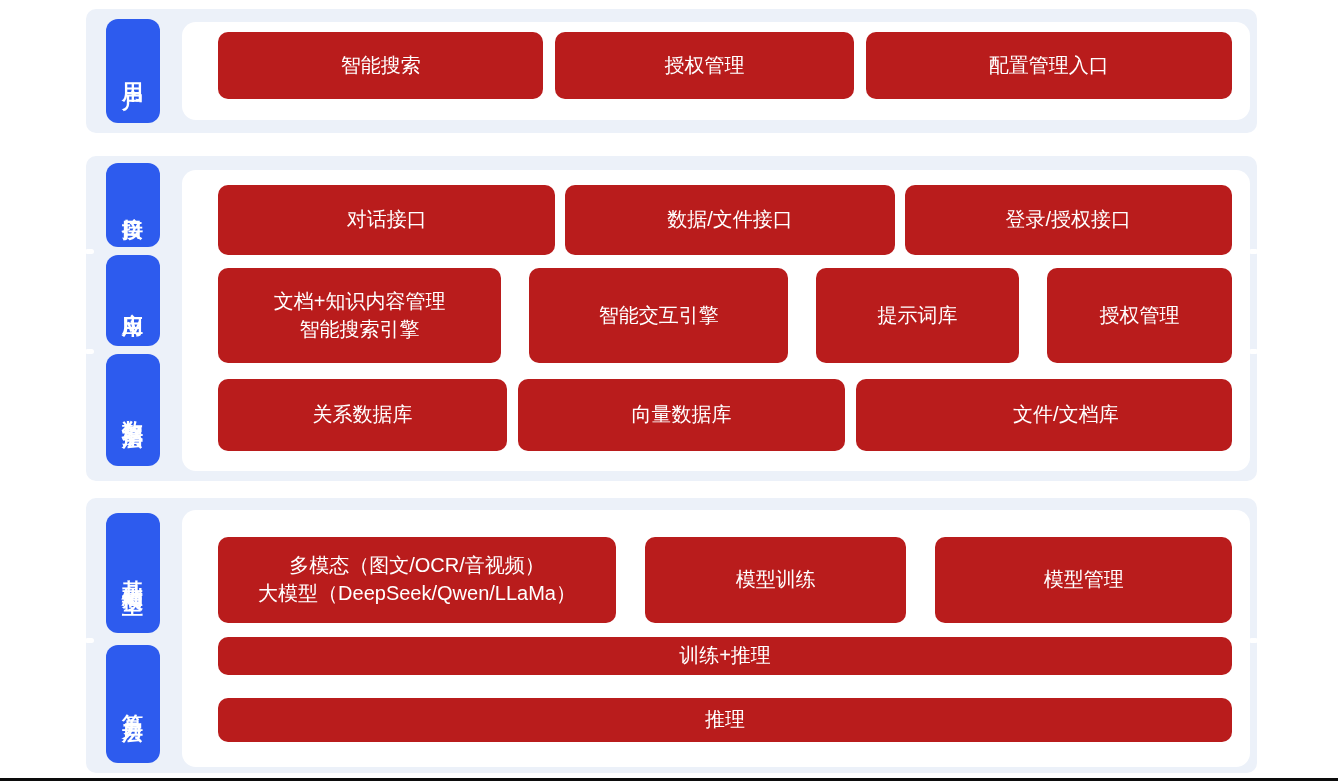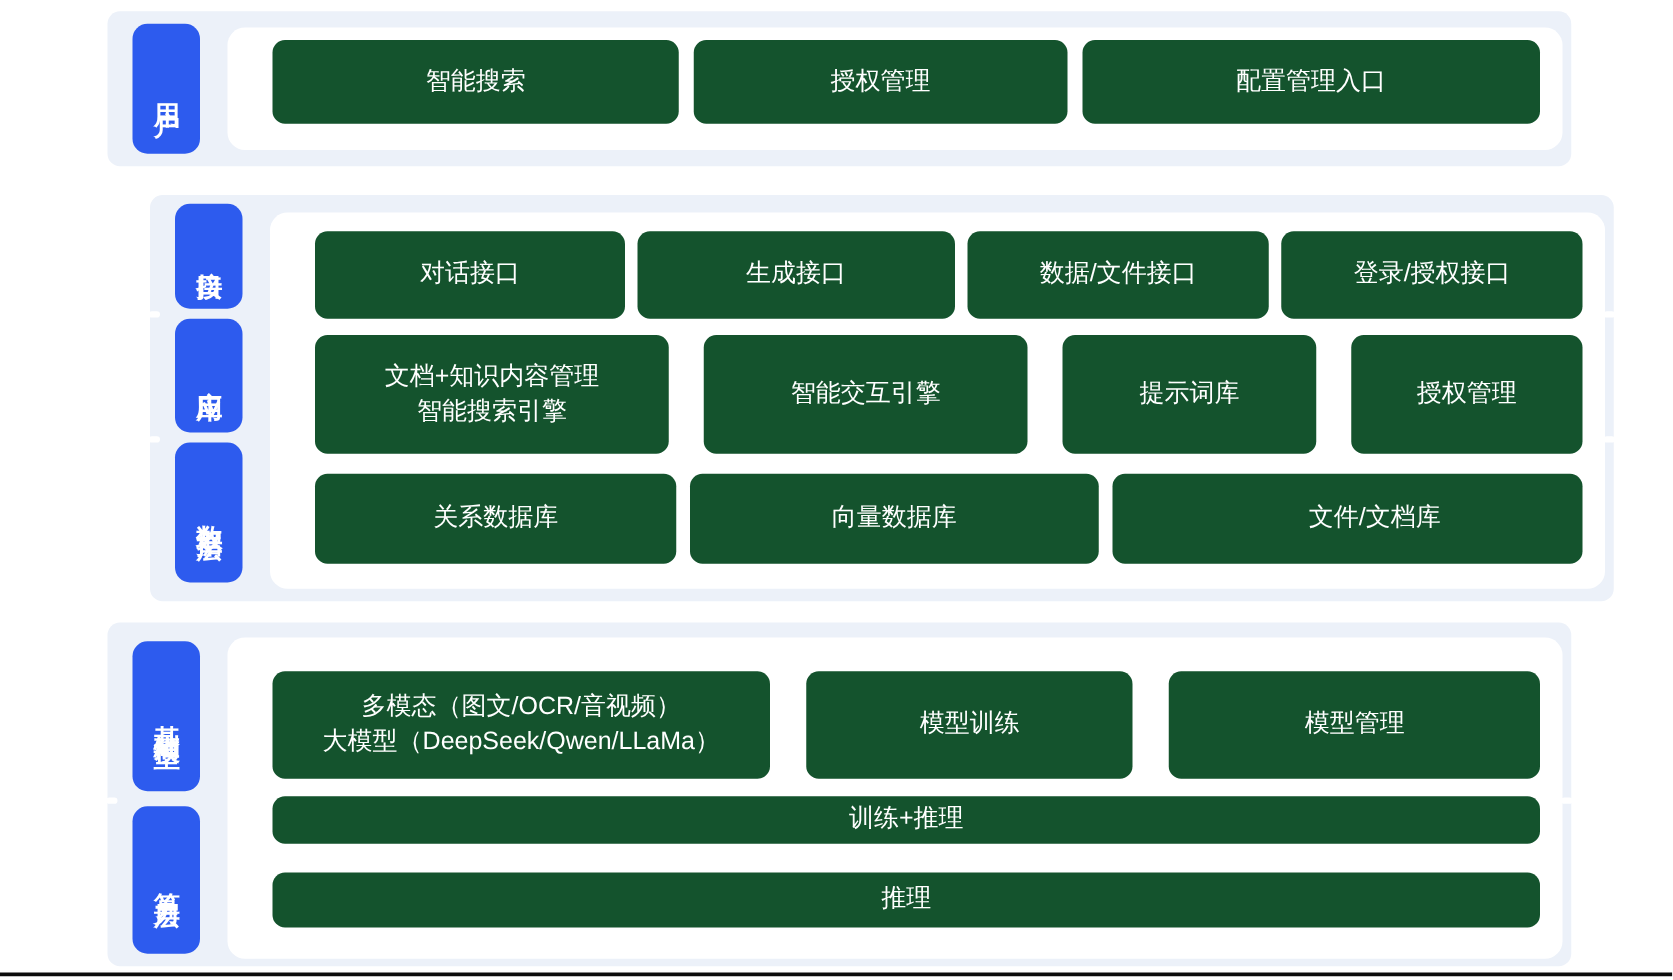--- a/index.html
+++ b/index.html
@@ -5,40 +5,40 @@
   html,body{margin:0;padding:0;background:#ffffff;}
   .canvas{
     position:relative;width:1338px;height:784px;background:#ffffff;
     font-family:"Liberation Sans","DejaVu Sans",sans-serif;overflow:hidden;
   }
   .section{
     position:absolute;left:86px;width:1171px;
     background:#ecf1f9;border-radius:10px;
   }
   #sec1{top:9px;height:124px;}
-  #sec2{top:156px;height:325px;margin-left:34px;}
+  #sec2{top:156px;height:325px;}
   #sec3{top:498px;height:275px;}
   .panel{
     position:absolute;left:96px;right:7px;background:#ffffff;border-radius:14px;
   }
   #sec1 .panel{top:13px;bottom:13px;}
   #sec2 .panel{top:14px;bottom:10px;}
   #sec3 .panel{top:12px;bottom:6px;}
   .pill{
     position:absolute;left:20px;width:54px;background:#2d5bee;border-radius:12px;
     color:#ffffff;font-weight:bold;font-size:21px;
     display:flex;align-items:center;justify-content:center;
   }
   .pill span{
     writing-mode:vertical-rl;text-orientation:upright;letter-spacing:5px;
     line-height:1;white-space:nowrap;
   }
   .row{position:absolute;left:36px;right:18px;display:flex;}
   .btn{
-    background:#14532d;border-radius:10px;color:#ffffff;
+    background:#b91c1c;border-radius:10px;color:#ffffff;
     display:flex;flex-direction:column;align-items:center;justify-content:center;
     font-size:20px;line-height:1.38;text-align:center;min-width:0;
   }
   .notch{position:absolute;width:9px;height:5px;background:#ffffff;border-radius:3px;}
   .bottom-bar{position:absolute;left:0;top:778px;width:1338px;height:3px;background:#0c0c0c;}
 </style>
 </head>
 <body>
 
 <div class="canvas">
@@ -73,23 +73,20 @@
       <span>数据层</span>
     </div>
     <div class="notch" style="left:-1px;top:93px;"></div>
     <div class="notch" style="right:-1px;top:93px;"></div>
     <div class="notch" style="left:-1px;top:193px;"></div>
     <div class="notch" style="right:-1px;top:193px;"></div>
     <div class="panel">
       <div class="row" style="top:15px;height:70px;gap:10px;">
         <div class="btn" style="flex:205;">
           <span>对话接口</span>
-        </div>
-        <div class="btn" style="flex:210;">
-          <span>生成接口</span>
         </div>
         <div class="btn" style="flex:200;">
           <span>数据/文件接口</span>
         </div>
         <div class="btn" style="flex:199;">
           <span>登录/授权接口</span>
         </div>
       </div>
       <div class="row" style="top:98px;height:95px;gap:28px;">
         <div class="btn" style="flex:295;">

